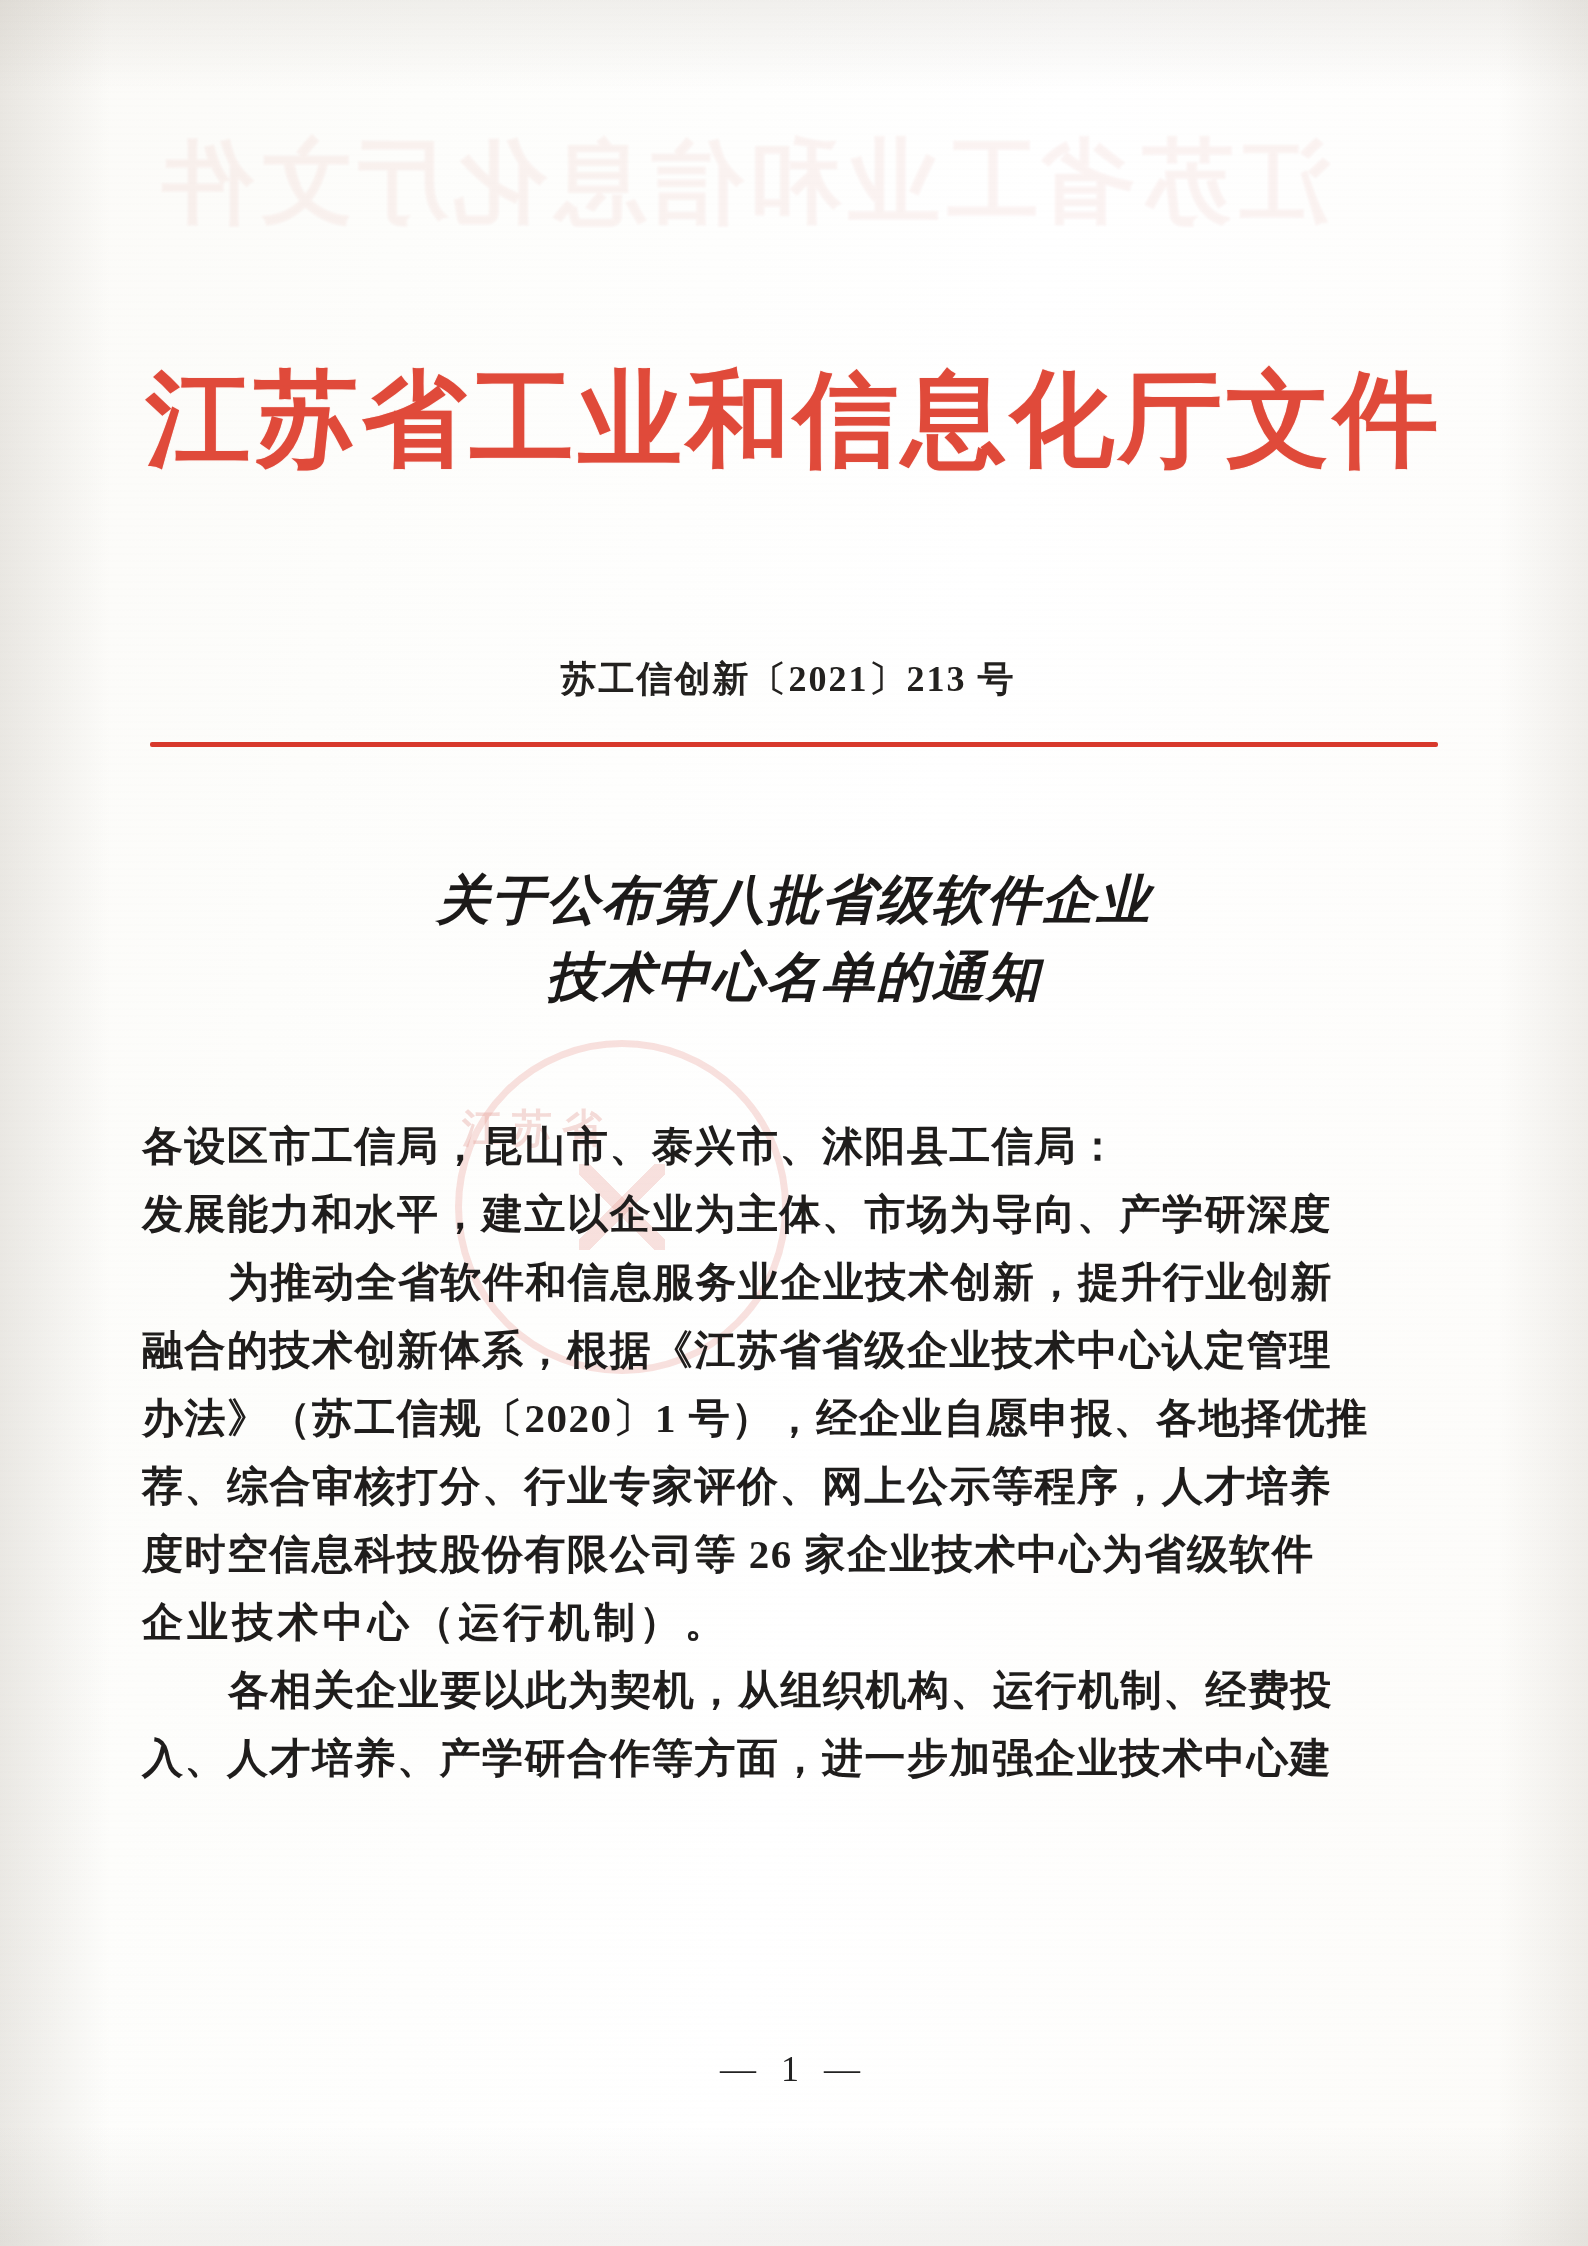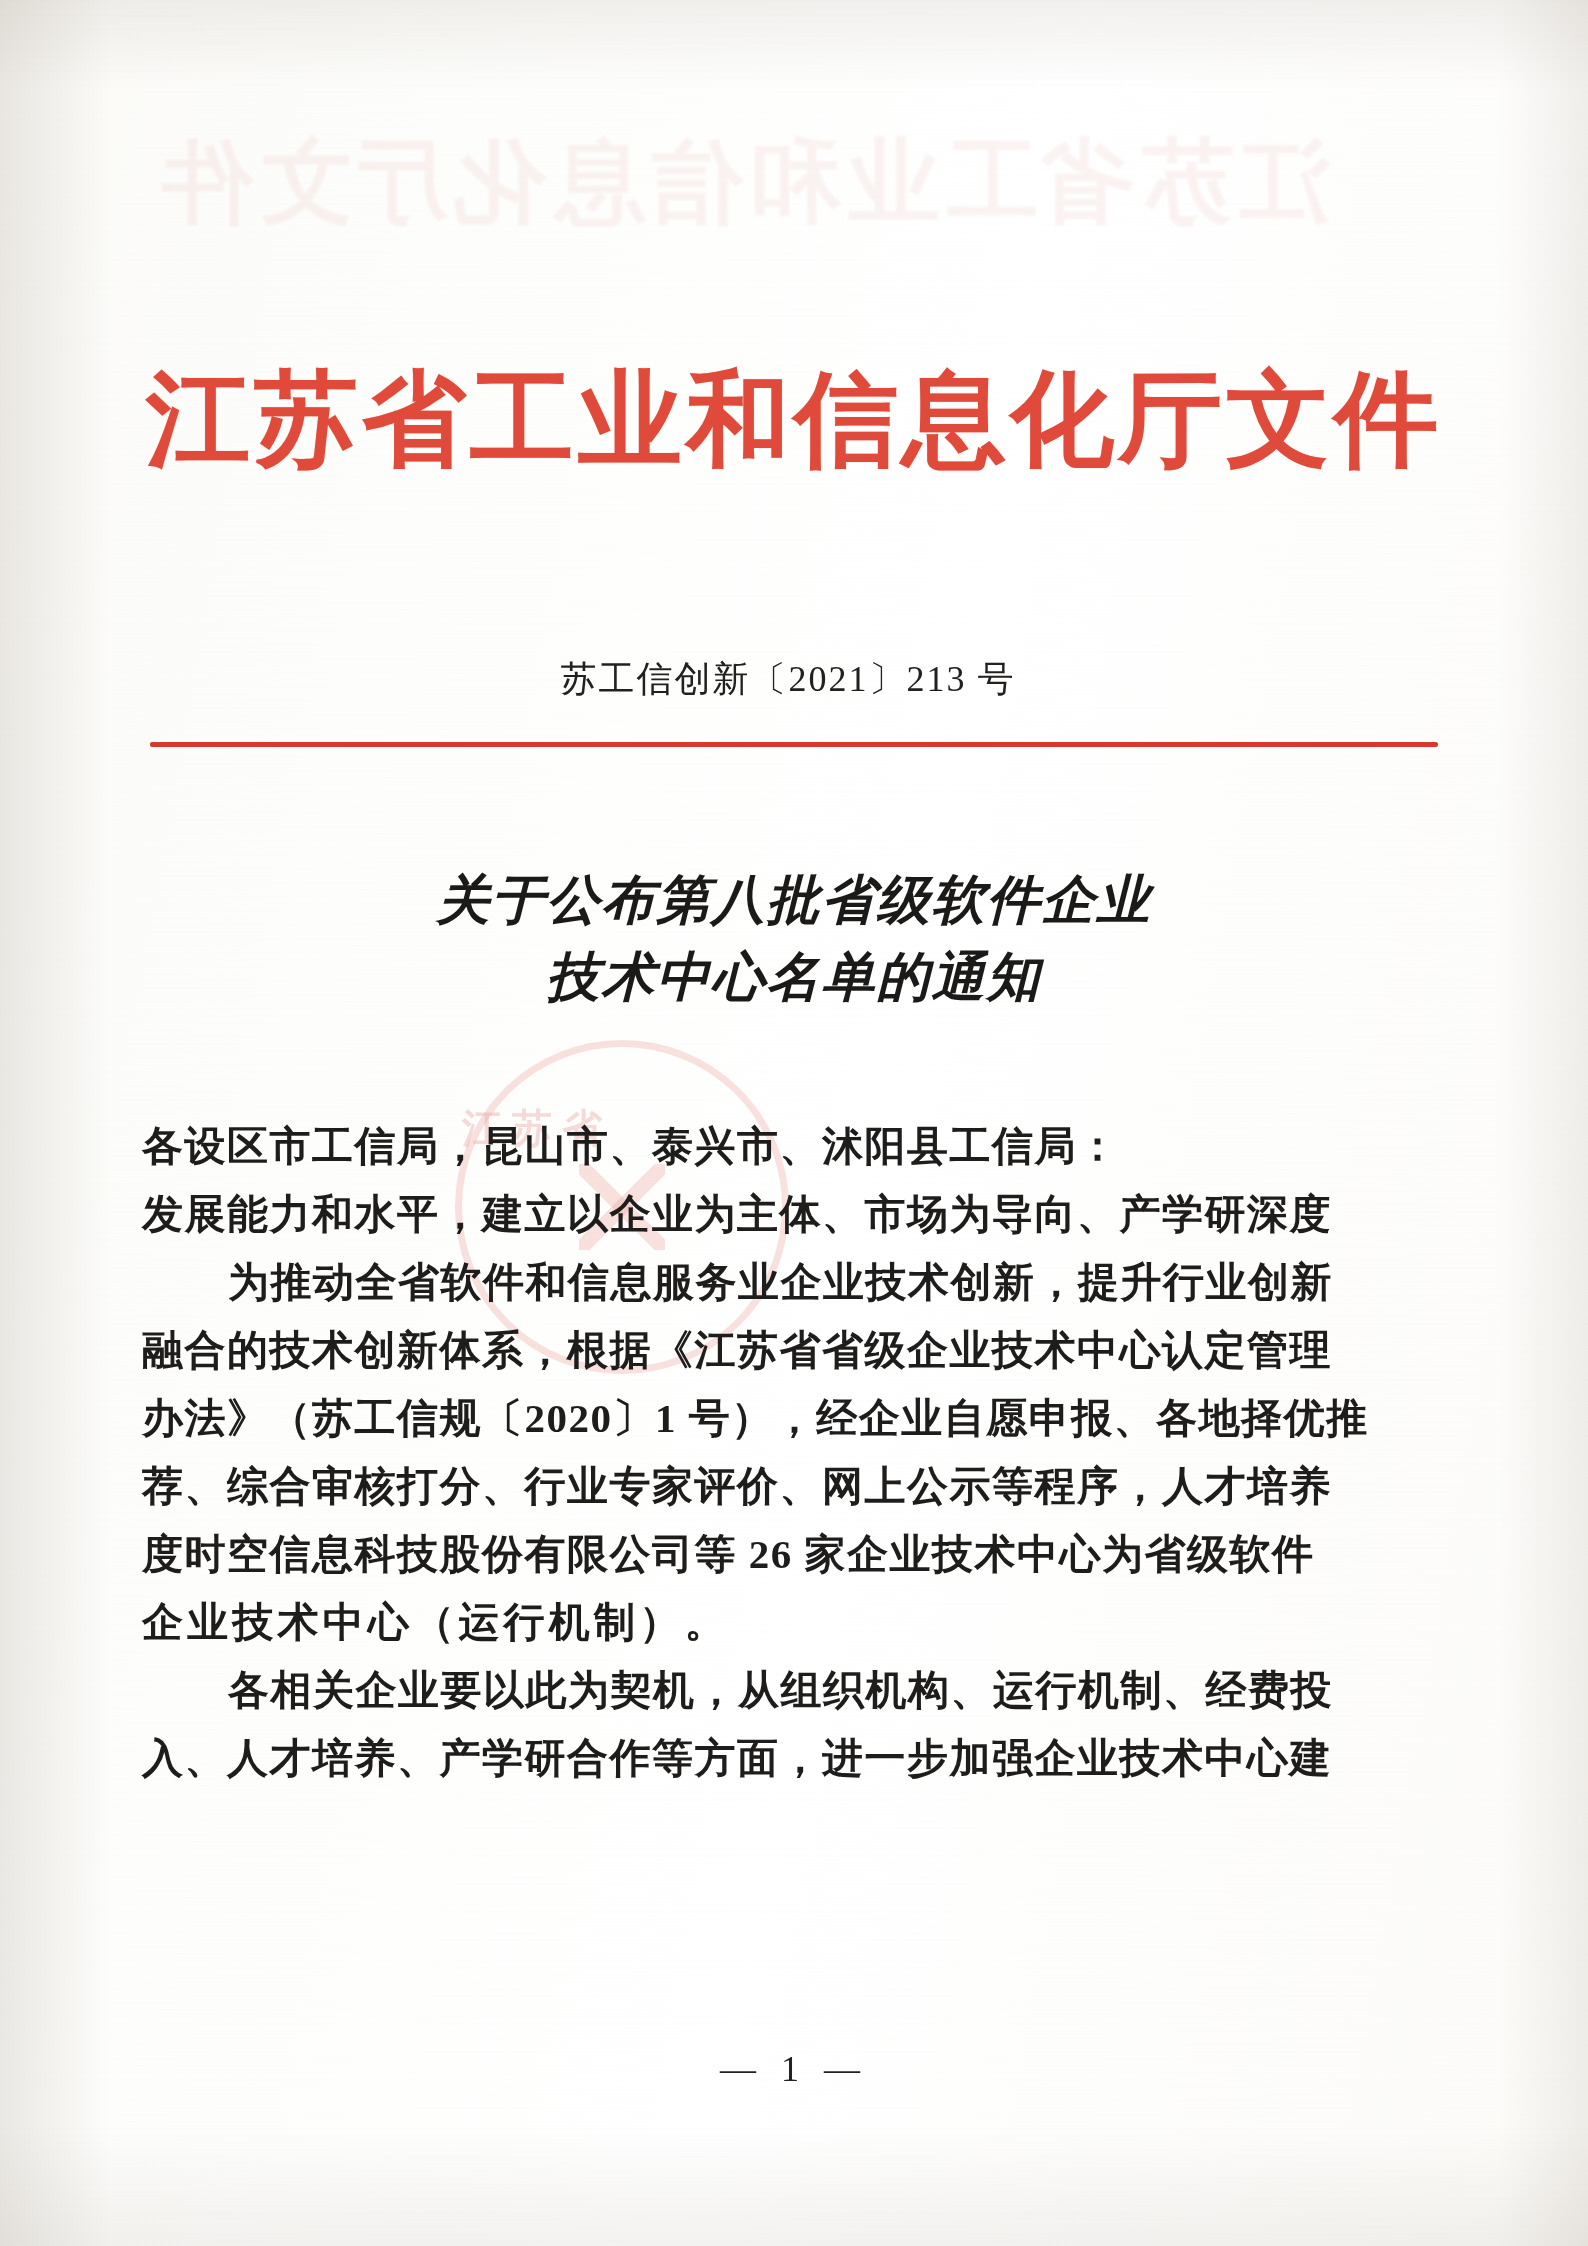--- a/index.html
+++ b/index.html
@@ -96,20 +96,21 @@
   .doc-number {
     position: absolute;
     left: 0;
     right: 12px;
     top: 655px;
     text-align: center;
     font-family: "Liberation Serif", "DejaVu Serif", serif;
     font-size: 36px;
     letter-spacing: 2px;
     color: #23211f;
+    font-weight: bold;
   }
 
   .red-rule {
     position: absolute;
     left: 150px;
     width: 1288px;
     top: 742px;
     height: 5px;
     background: #d8392c;
     border-radius: 2px;

